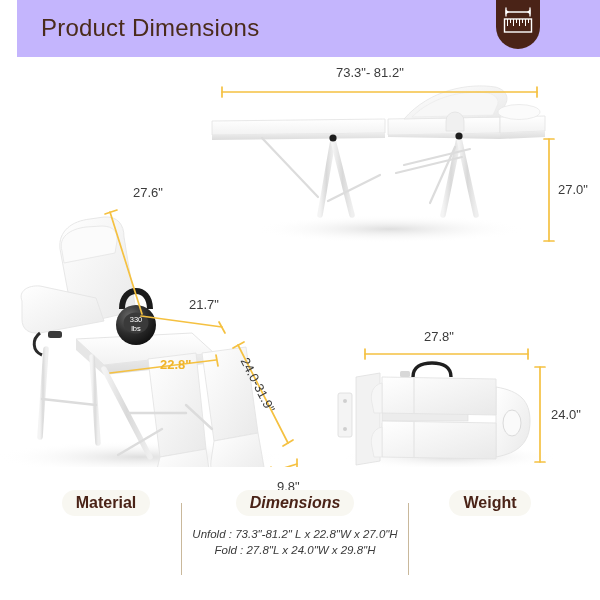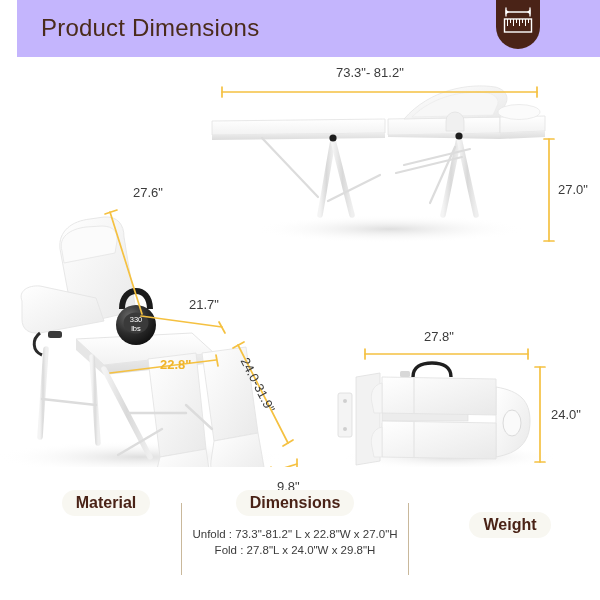--- a/index.html
+++ b/index.html
@@ -297,26 +297,26 @@
   </div>
 
   <div class="spec">
     <div class="divider" style="left:181px;"></div>
     <div class="divider" style="left:408px;"></div>
 
     <div class="col" style="left:46px;width:120px;">
       <div class="pill">Material</div>
     </div>
 
-    <div class="col" style="left:190px;width:210px;">
+    <div class="col" style="left:190px;width:210px;font-style:italic;">
       <div class="pill">Dimensions</div>
       <div class="body">
         <div>Unfold : 73.3"-81.2" L x 22.8"W x 27.0"H</div>
         <div>Fold : 27.8"L x 24.0"W x 29.8"H</div>
       </div>
     </div>
 
-    <div class="col" style="left:440px;width:140px;margin-top:22px;">
+    <div class="col" style="left:420px;width:140px;">
       <div class="pill">Weight</div>
     </div>
   </div>
 
 </div>
 
 </body></html>

